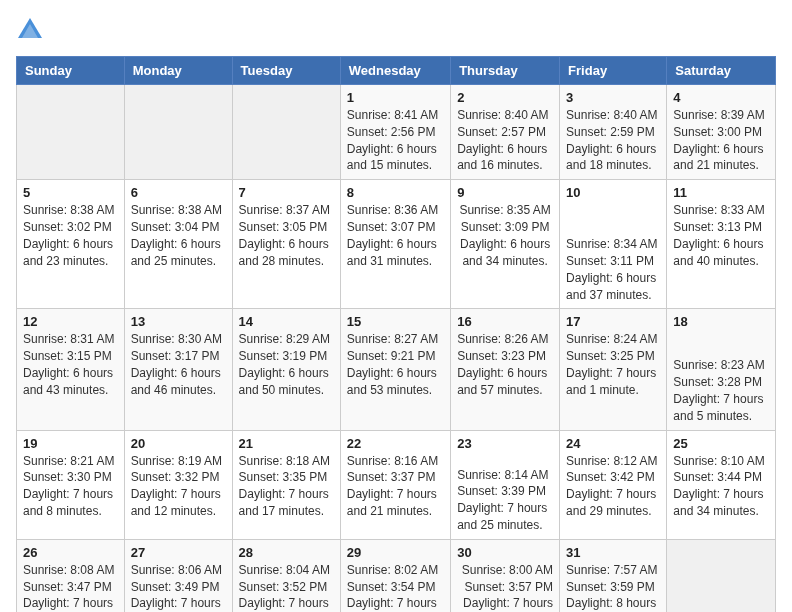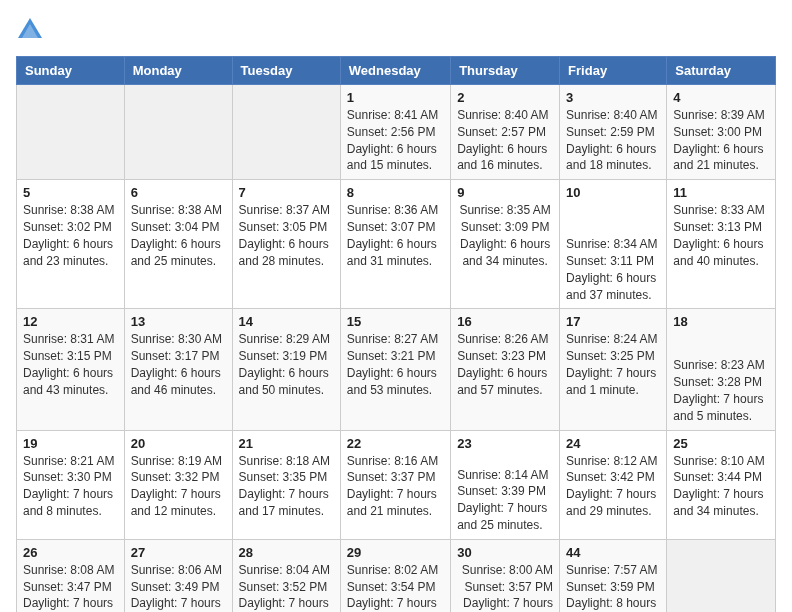--- a/index.html
+++ b/index.html
@@ -226,21 +226,21 @@
         <td>
           <div class="day-number">14</div>
           <div class="day-info" style="white-space: pre-line;">Sunrise: 8:29 AM
 Sunset: 3:19 PM
 Daylight: 6 hours
 and 50 minutes.</div>
         </td>
         <td>
           <div class="day-number">15</div>
           <div class="day-info" style="white-space: pre-line;">Sunrise: 8:27 AM
-Sunset: 3:21 PM
+Sunset: 9:21 PM
 Daylight: 6 hours
 and 53 minutes.</div>
         </td>
         <td>
           <div class="day-number">16</div>
           <div class="day-info" style="white-space: pre-line;">Sunrise: 8:26 AM
 Sunset: 3:23 PM
 Daylight: 6 hours
 and 57 minutes.</div>
         </td>
@@ -340,21 +340,21 @@
 and 52 minutes.</div>
         </td>
         <td>
           <div class="day-number">30</div>
           <div class="day-info" style="white-space: pre-line; text-align: right;">Sunrise: 8:00 AM
 Sunset: 3:57 PM
 Daylight: 7 hours
 and 57 minutes.</div>
         </td>
         <td>
-          <div class="day-number">44</div>
+          <div class="day-number">31</div>
           <div class="day-info" style="white-space: pre-line;">Sunrise: 7:57 AM
 Sunset: 3:59 PM
 Daylight: 8 hours
 and 1 minute.</div>
         </td>
         <td class="empty-cell"></td>
       </tr>
     </tbody>
 </table>
 

